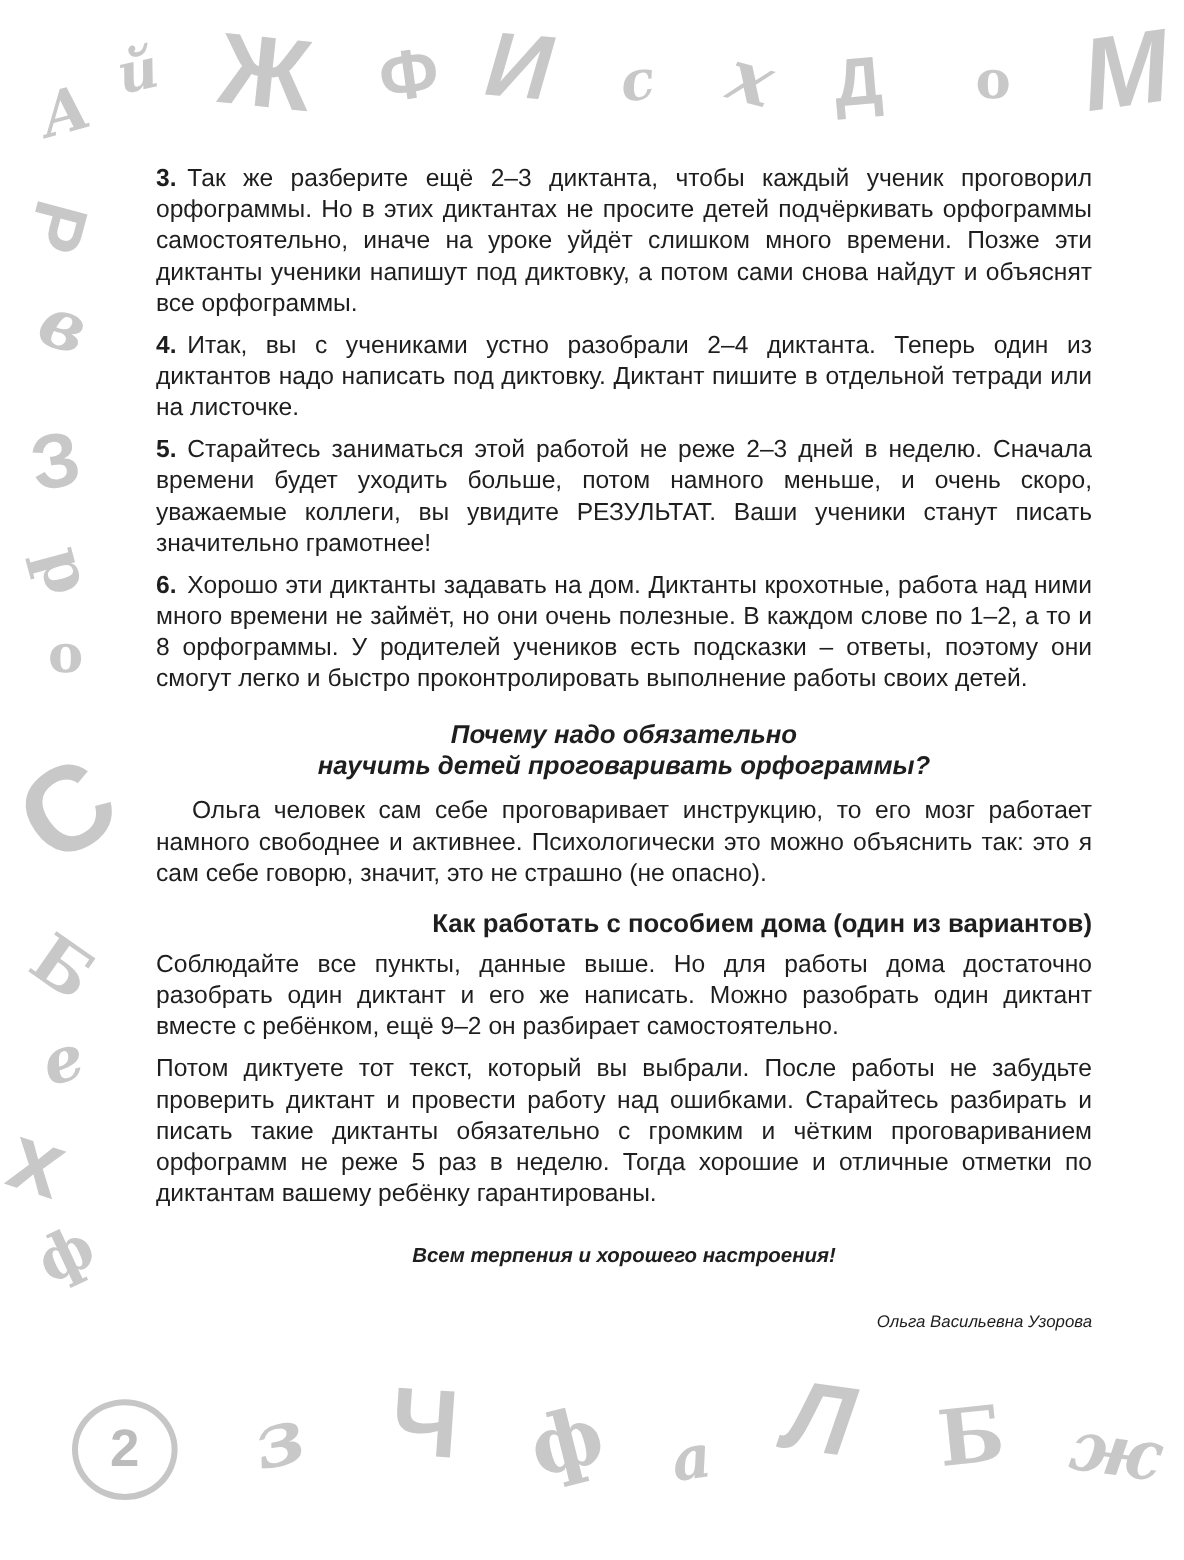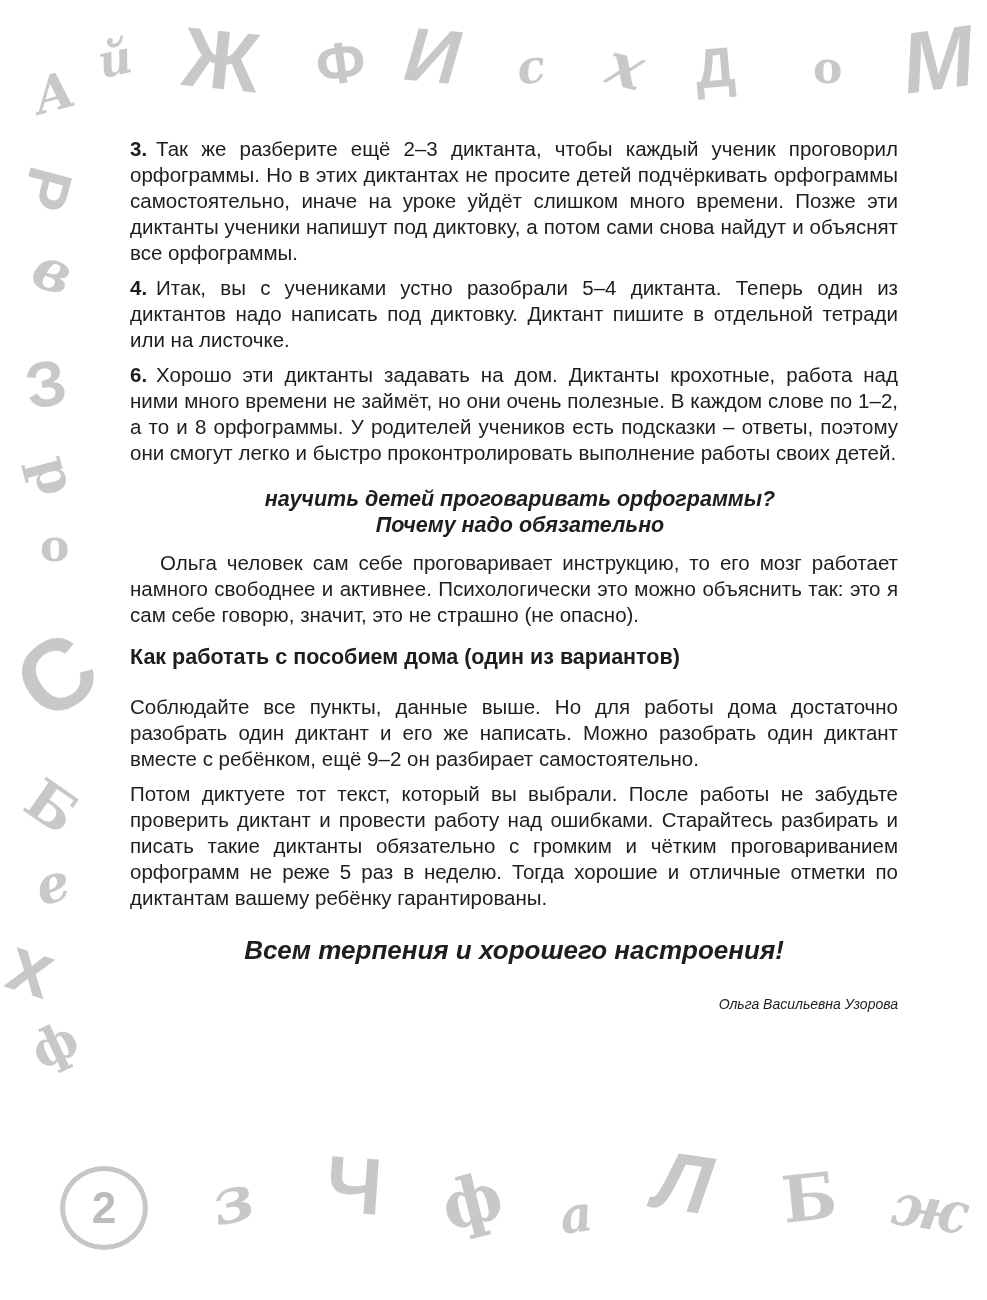--- a/index.html
+++ b/index.html
@@ -65,38 +65,38 @@
   .page-badge span{
     font-family:"Liberation Sans",sans-serif;
     font-weight:bold;font-size:44px;color:#bcbcbc;
   }
 
   
   .text-block{
     position:absolute;left:130px;top:136px;width:780px;
     font-size:20.5px;line-height:26px;
   }
-  .text-block p{margin:0 12px 9px 0;}
+  .text-block p{margin:0 0 9px 0;}
   .jp{text-align:justify;}
   .num{font-weight:bold;margin-right:9px;}
   .indent{text-indent:30px;}
   .h-italic{
     margin:20px 0 12px 0;
     font-size:21.5px;line-height:26px;
     font-weight:bold;font-style:italic;text-align:center;
   }
   .h-italic span{display:block;}
   .h-bold{
-    margin:16px 0 24px 0;
+    margin:16px 0 8px 0;
     font-size:21.5px;line-height:26px;
-    font-weight:bold;text-align:left;
+    font-weight:bold;text-align:right;
   }
   .closing{
     margin-top:26px !important;
-    font-size:26px;font-weight:bold;font-style:italic;text-align:center;
+    font-size:17px;font-weight:bold;font-style:italic;text-align:center;
   }
   .author{
     margin-top:28px !important;
     font-size:14px;font-style:italic;text-align:right;
   }
 </style>
 </head>
 <body>
 
 <div class="page">
@@ -138,28 +138,29 @@
   </div>
 
   <div class="page-badge">
     <span>2</span>
   </div>
 
   <main class="text-block">
 
     <p class="jp"><b class="num">3.</b><span>Так же разберите ещё 2–3 диктанта, чтобы каждый ученик проговорил орфограммы. Но в этих диктантах не просите детей подчёркивать орфограммы самостоятельно, иначе на уроке уйдёт слишком много времени. Позже эти диктанты ученики напишут под диктовку, а потом сами снова найдут и объяснят все орфограммы.</span></p>
 
-    <p class="jp"><b class="num">4.</b><span>Итак, вы с учениками устно разобрали 5–4 диктанта. Теперь один из диктантов надо написать под диктовку. Диктант пишите в отдельной тетради или на листочке.</span></p>
+    <p class="jp"><b class="num">4.</b><span>Итак, вы с учениками устно разобрали 2–4 диктанта. Теперь один из диктантов надо написать под диктовку. Диктант пишите в отдельной тетради или на листочке.</span></p>
 
+    <p class="jp"><b class="num">5.</b><span>Старайтесь заниматься этой работой не реже 2–3 дней в неделю. Сначала времени будет уходить больше, потом намного меньше, и очень скоро, уважаемые коллеги, вы увидите РЕЗУЛЬТАТ. Ваши ученики станут писать значительно грамотнее!</span></p>
 
     <p class="jp"><b class="num">6.</b><span>Хорошо эти диктанты задавать на дом. Диктанты крохотные, работа над ними много времени не займёт, но они очень полезные. В каждом слове по 1–2, а то и 8 орфограммы. У родителей учеников есть подсказки – ответы, поэтому они смогут легко и быстро проконтролировать выполнение работы своих детей.</span></p>
 
     <h2 class="h-italic">
+      <span>Почему надо обязательно</span>
       <span>научить детей проговаривать орфограммы?</span>
-      <span>Почему надо обязательно</span>
     </h2>
 
     <p class="jp indent">Ольга человек сам себе проговаривает инструкцию, то его мозг работает намного свободнее и активнее. Психологически это можно объяснить так: это я сам себе говорю, значит, это не страшно (не опасно).</p>
 
     <h3 class="h-bold">Как работать с пособием дома (один из вариантов)</h3>
 
     <p class="jp">Соблюдайте все пункты, данные выше. Но для работы дома достаточно разобрать один диктант и его же написать. Можно разобрать один диктант вместе с ребёнком, ещё 9–2 он разбирает самостоятельно.</p>
 
     <p class="jp">Потом диктуете тот текст, который вы выбрали. После работы не забудьте проверить диктант и провести работу над ошибками. Старайтесь разбирать и писать такие диктанты обязательно с громким и чётким проговариванием орфограмм не реже 5 раз в неделю. Тогда хорошие и отличные отметки по диктантам вашему ребёнку гарантированы.</p>
 

